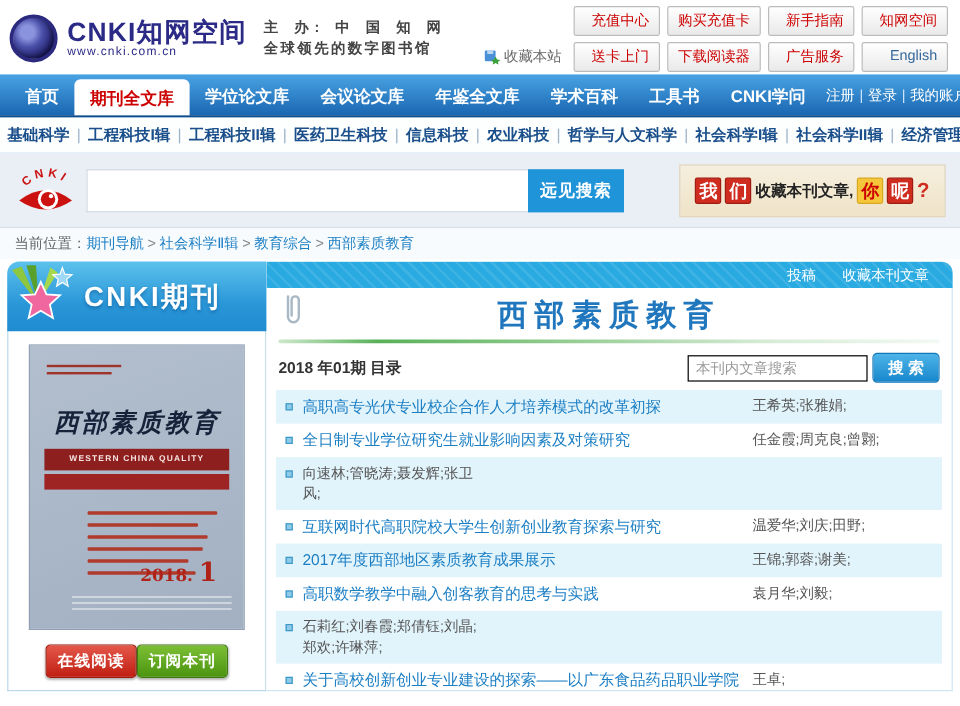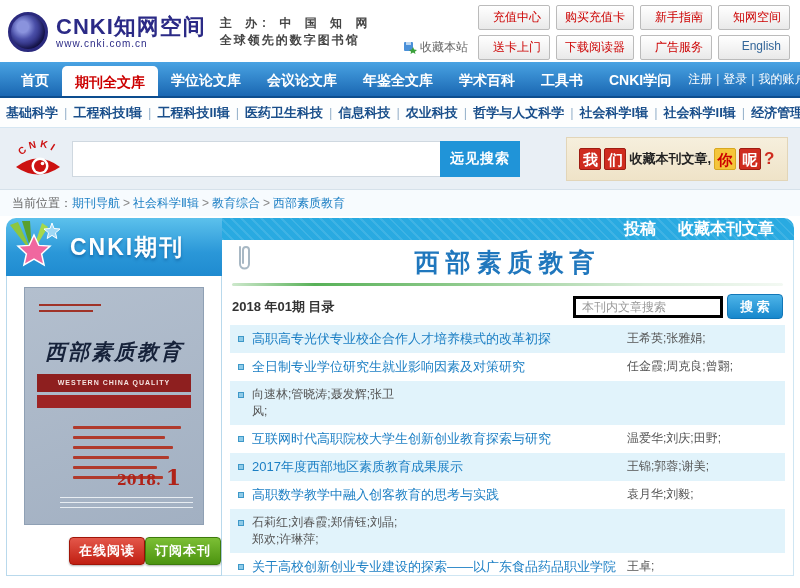--- a/index.html
+++ b/index.html
@@ -98,47 +98,47 @@
                      text-align:center; line-height:18px; letter-spacing:1px; }
   .cover .red-band2 { position:absolute; top:107px; left:12px; right:12px; height:13px;
                       background:#9e2424; }
   .cover .mid-list { position:absolute; top:138px; left:48px; }
   .cover .mid-list div { height:3px; background:#b03a2c; margin-bottom:7px; border-radius:1px; }
   .cover .issue-no { position:absolute; bottom:34px; right:22px; color:#b02218;
                      font-weight:bold; font-size:14px; font-family:"DejaVu Serif",serif; }
   .cover .issue-no b { font-size:22px; }
   .cover .staff { position:absolute; bottom:12px; left:35px; right:10px; }
   .cover .staff div { height:1px; background:#e8edf2; margin-bottom:4px; }
-  .cover-buttons { margin-top:12px; width:100%; display:flex; justify-content:flex-end; }
+  .cover-buttons { margin-top:12px; width:100%; display:flex; justify-content:center; }
   .cbtn { width:76px; height:28px; border-radius:4px; color:#fff; font-size:13px;
           font-weight:bold; border:none; cursor:pointer; letter-spacing:1px;
           box-shadow:0 1px 2px rgba(0,0,0,.3); }
   .cbtn.read { background:linear-gradient(#e4574a,#c01f12); border:1px solid #a01508; }
   .cbtn.subscribe { background:linear-gradient(#7cbf35,#4c9410); border:1px solid #3d7a0c; }
 
   .right-col { flex:1; display:flex; flex-direction:column; min-width:0; }
   .band { height:22px; background:#29aae1;
           background-image:repeating-linear-gradient(45deg, rgba(255,255,255,.10) 0 2px, transparent 2px 7px);
           border-radius:0 10px 0 0; display:flex; justify-content:flex-end;
           align-items:center; gap:22px; padding-right:20px; }
-  .band a { color:#fff; font-size:16px; font-weight:bold; }
+  .band a { color:#fff; font-size:12px; font-weight:normal; }
   .content { flex:1; background:#fff; border:1px solid #cfe6f3; border-top:none;
              border-left:none; padding:4px 8px 0; overflow:hidden; }
   .content-head { position:relative; text-align:center; padding-top:2px; }
   .paperclip { position:absolute; left:4px; top:0; }
   .journal-title { display:inline-block; font-family:"DejaVu Serif",serif; font-weight:bold;
                    font-size:25px; color:#2077bd; letter-spacing:6px; }
   .green-line { height:3px; margin:4px 2px 6px;
                 background:linear-gradient(90deg,#cdE8cc 0%,#58b158 15%,#8cc98a 40%,#d8ecd8 75%,#f3f9f3 100%);
                 border-radius:2px; }
   .issue-row { display:flex; justify-content:space-between; align-items:center;
                padding:2px 2px 6px; }
   .issue-label { font-size:13px; color:#333; font-weight:bold; }
   .issue-search { display:flex; align-items:center; gap:4px; }
-  .issue-input { width:150px; height:22px; border:3px solid #000000; padding:0 6px;
+  .issue-input { width:150px; height:22px; border:1px solid #000000; padding:0 6px;
                  font-size:12px; color:#333; outline:none; }
   .issue-input::placeholder { color:#999; }
   .issue-btn { width:56px; height:25px; background:linear-gradient(#4db4e8,#1787cc);
                border:1px solid #1277b8; border-radius:4px; color:#fff; font-size:13px;
                font-weight:bold; cursor:pointer; }
 
   .articles { list-style:none; }
   .article-row { display:flex; align-items:flex-start; padding:5px 6px; font-size:13px; }
   .article-row.alt { background:#e1f3fb; }
   .bullet { width:6px; height:6px; margin:6px 8px 0 2px; flex-shrink:0;

